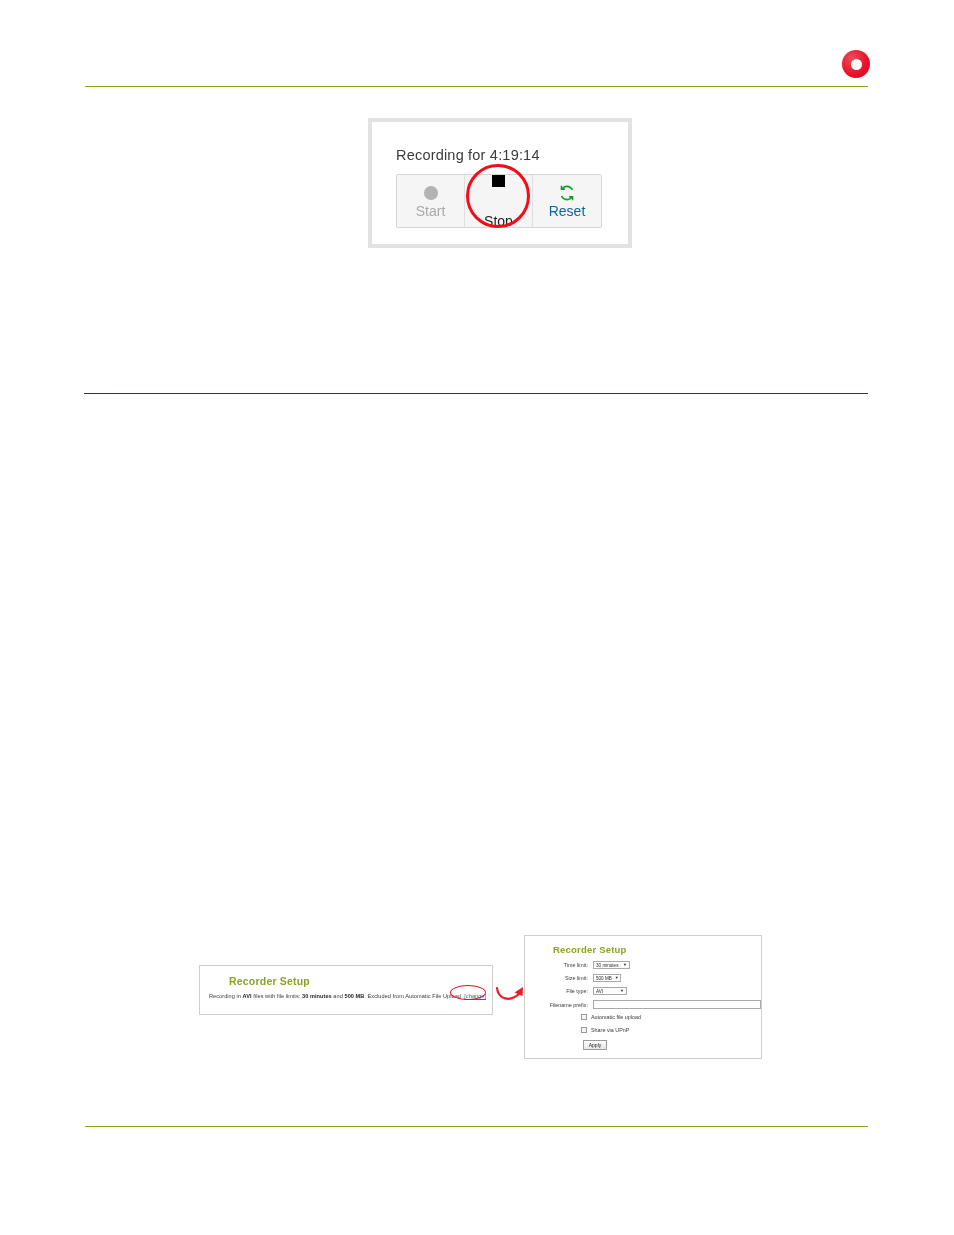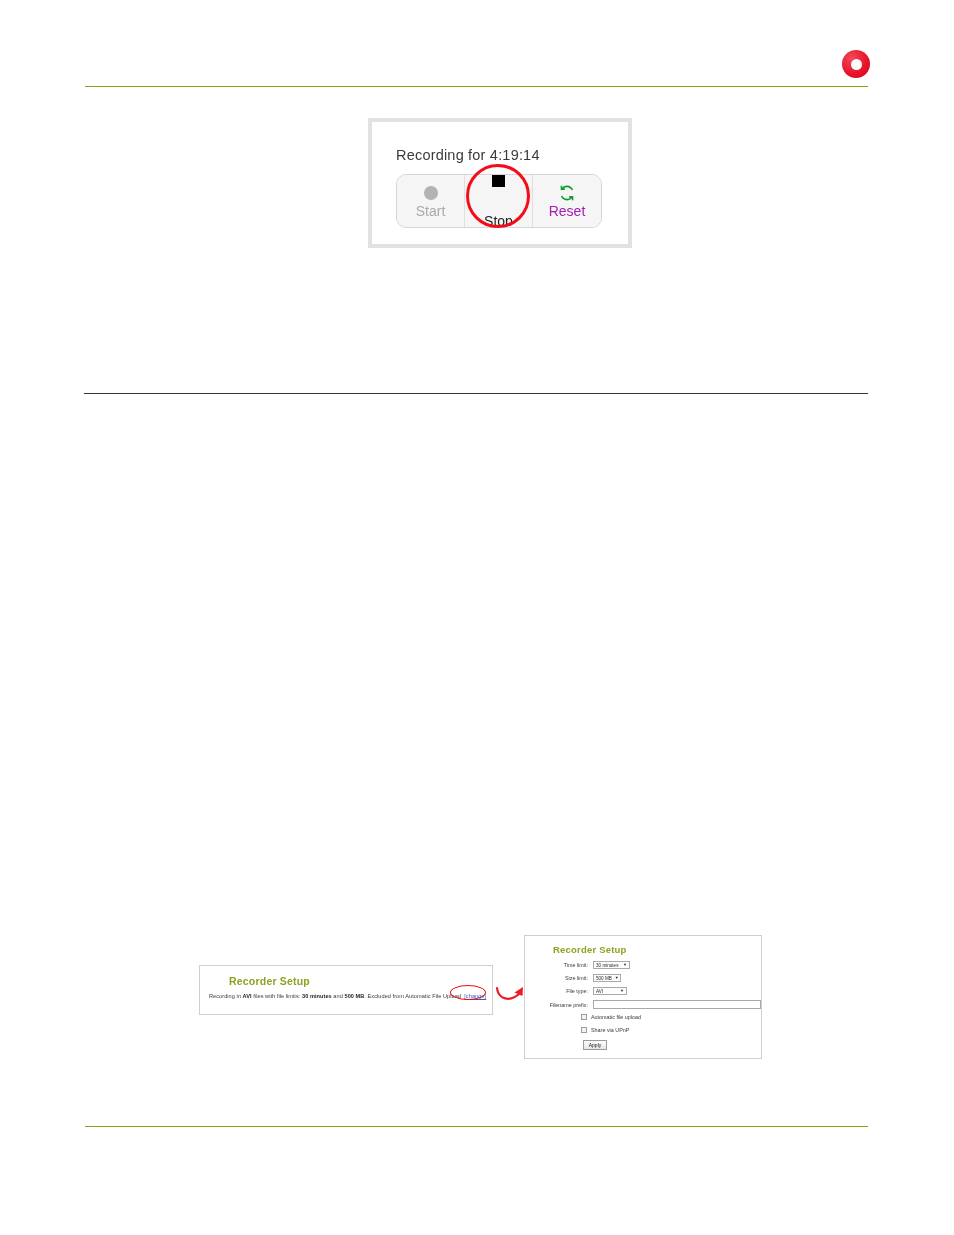--- a/index.html
+++ b/index.html
@@ -74,21 +74,21 @@
     letter-spacing: .2px;
     white-space: nowrap;
   }
   .btn-group {
     position: absolute;
     left: 24px;
     top: 52px;
     display: flex;
     border: 1px solid #d6d6d6;
     background: #f7f7f7;
-    border-radius: 10px;
+    border-radius: 2px;
     overflow: hidden;
   }
   .rec-btn {
     width: 68px;
     height: 52px;
     background: #f5f5f5;
     border-right: 1px solid #e0e0e0;
     display: flex;
     flex-direction: column;
     align-items: center;
@@ -102,21 +102,21 @@
     display: flex;
     align-items: center;
     justify-content: center;
   }
   .rec-btn .caption {
     font-size: 14px;
     line-height: 1;
   }
   .btn-start .caption { color: #a9a9a9; }
   .btn-stop  .caption { color: #1e1e1e; margin-top: 24px; }
-  .btn-reset .caption { color: #a21caf; }
+  .btn-reset .caption { color: #0369a1; }
 
   .dot-gray {
     width: 14px; height: 14px; border-radius: 50%;
     background: #b3b3b3;
   }
   .square-black {
     width: 13px; height: 13px;
     background: #000000;
   }
 

